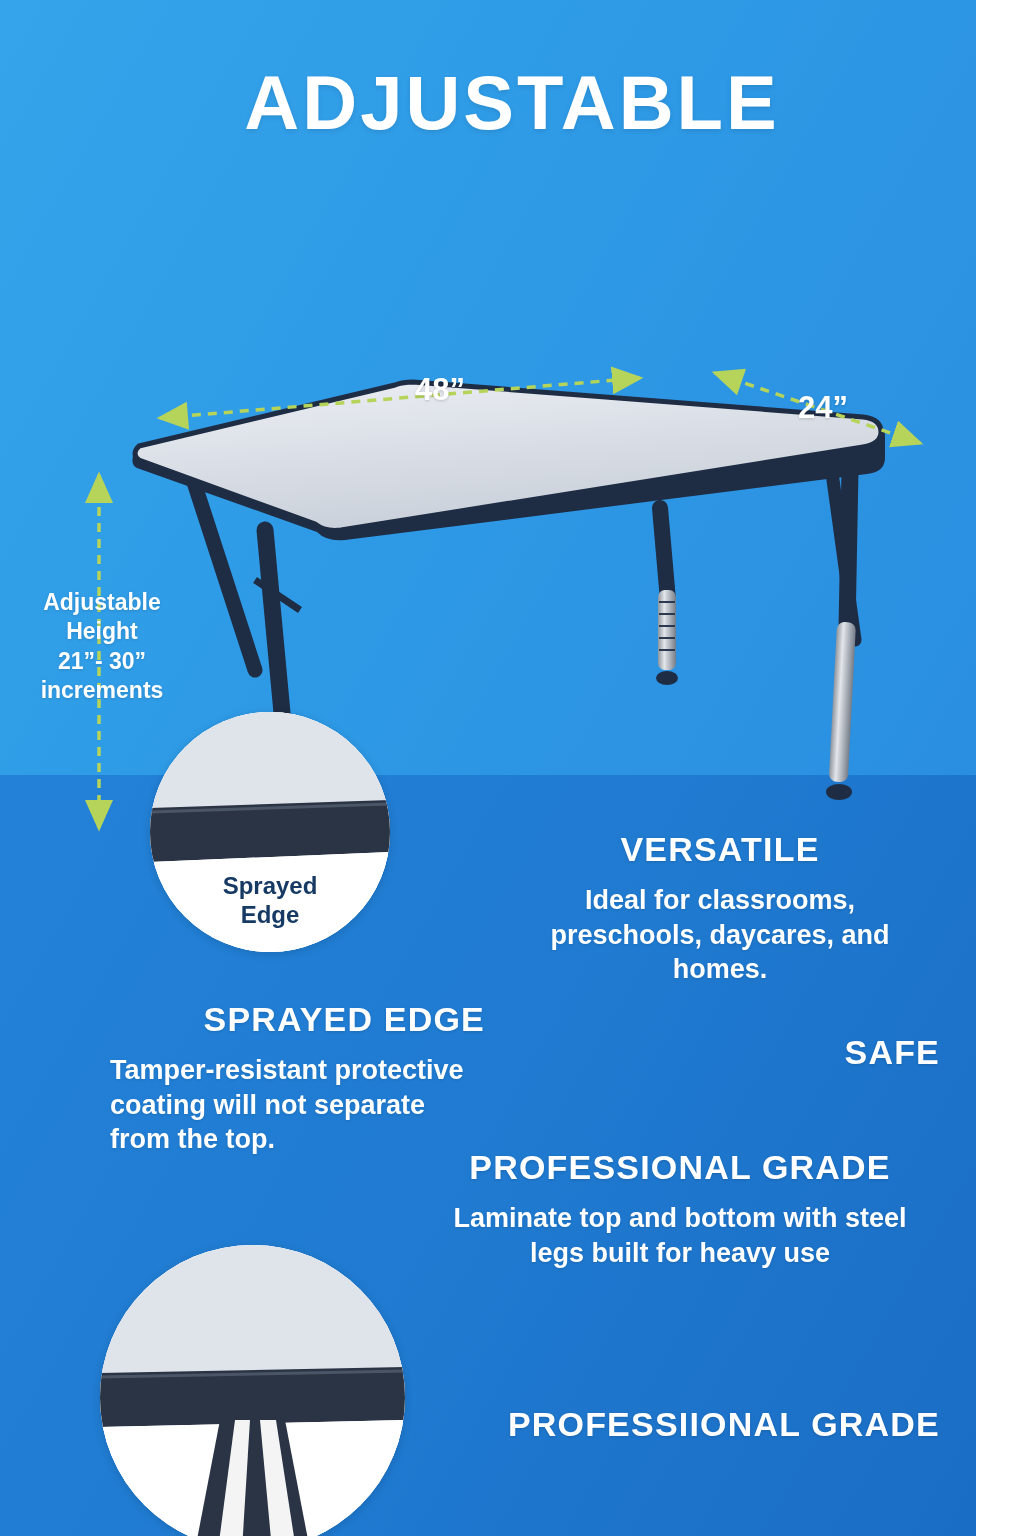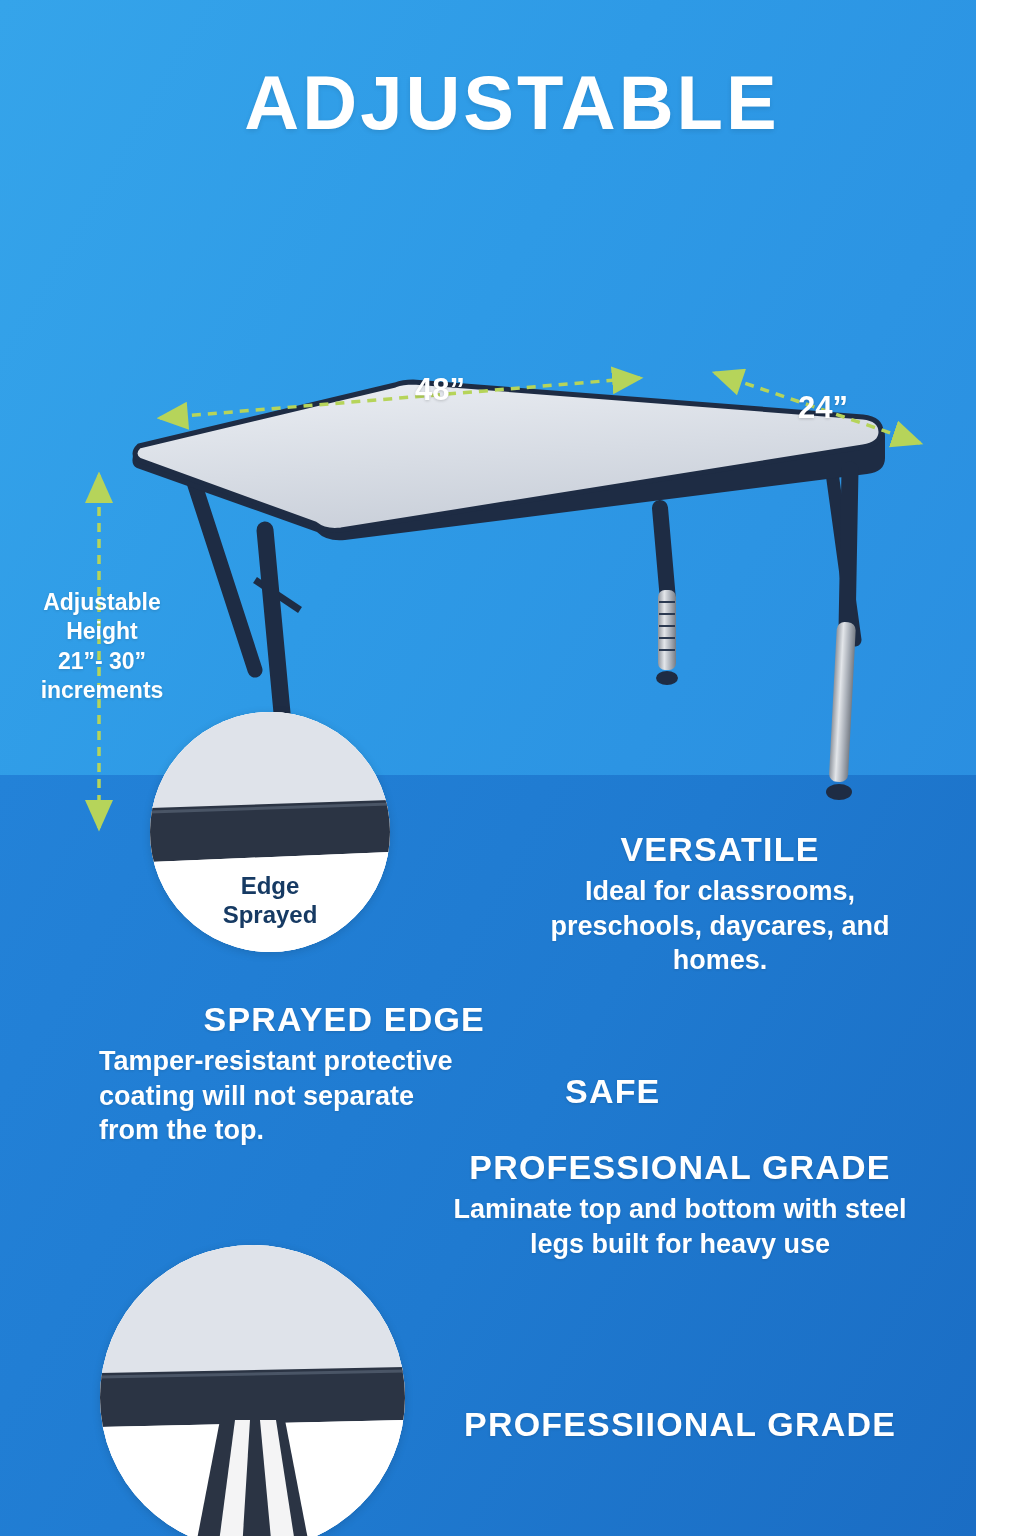--- a/index.html
+++ b/index.html
@@ -120,41 +120,41 @@
   }
   .feature h3 {
     margin: 0 0 6px 0;
     font-size: 34px;
     font-weight: bold;
     letter-spacing: 1.2px;
     line-height: 1.12;
     text-shadow: 0 1px 3px rgba(0,0,0,0.15);
   }
   .feature p {
-    margin: 4px;
+    margin: 15px;
     font-size: 27px;
     line-height: 1.28;
     font-weight: 600;
     text-shadow: 0 1px 3px rgba(0,0,0,0.12);
   }
   #feature-versatile {
     left: 505px; top: 830px; width: 430px; text-align: center;
   }
   #feature-sprayed {
     left: 95px; top: 1000px; width: 390px; text-align: left;
   }
   #feature-sprayed h3 { text-align: right; }
   #feature-safe {
-    left: 565px; top: 1072px; width: 375px; text-align: left;
+    left: 565px; top: 1033px; width: 375px; text-align: right;
   }
   #feature-prograde {
     left: 420px; top: 1148px; width: 520px; text-align: center;
   }
   #feature-prograde2 {
-    left: 464px; top: 1405px; width: 500px; text-align: left;
+    left: 440px; top: 1405px; width: 500px; text-align: right;
   }
 </style>
 </head>
 <body>
 
 <div id="poster">
 
   <div class="top-panel"></div>
   <div class="bottom-panel"></div>
 
@@ -240,22 +240,22 @@
   <div class="detail-circle" id="circle-sprayed">
     <svg viewBox="0 0 240 240" style="width:240px;height:240px;">
       <rect x="0" y="0" width="240" height="240" fill="#ffffff"></rect>
       <rect x="0" y="0" width="240" height="96" fill="#dfe3ea"></rect>
       <path d="M0,96 L240,88 L240,140 L0,150 Z" fill="#2b3444"></path>
       <path d="M0,150 L240,140 L240,240 L0,240 Z" fill="#ffffff"></path>
       <path d="M0,100 L240,92" stroke="#4a5566" stroke-width="3" fill="none"></path>
     </svg>
   </div>
   <div class="sprayed-caption">
+    <div>Sprayed</div>
     <div>Edge</div>
-    <div>Sprayed</div>
   </div>
 
   <div class="detail-circle" id="circle-leg">
     <svg viewBox="0 0 305 305" style="width:305px;height:305px;">
       <rect x="0" y="0" width="305" height="305" fill="#ffffff"></rect>
       <rect x="0" y="0" width="305" height="130" fill="#dfe3ea"></rect>
       <path d="M0,128 L305,122 L305,175 L0,182 Z" fill="#2b3444"></path>
       <path d="M0,182 L305,175 L305,305 L0,305 Z" fill="#ffffff"></path>
       <path d="M120,175 L95,305 L210,305 L185,175 Z" fill="#2b3444"></path>
       <path d="M135,175 L118,305 L142,305 L150,175 Z" fill="#ffffff" opacity="0.95"></path>

